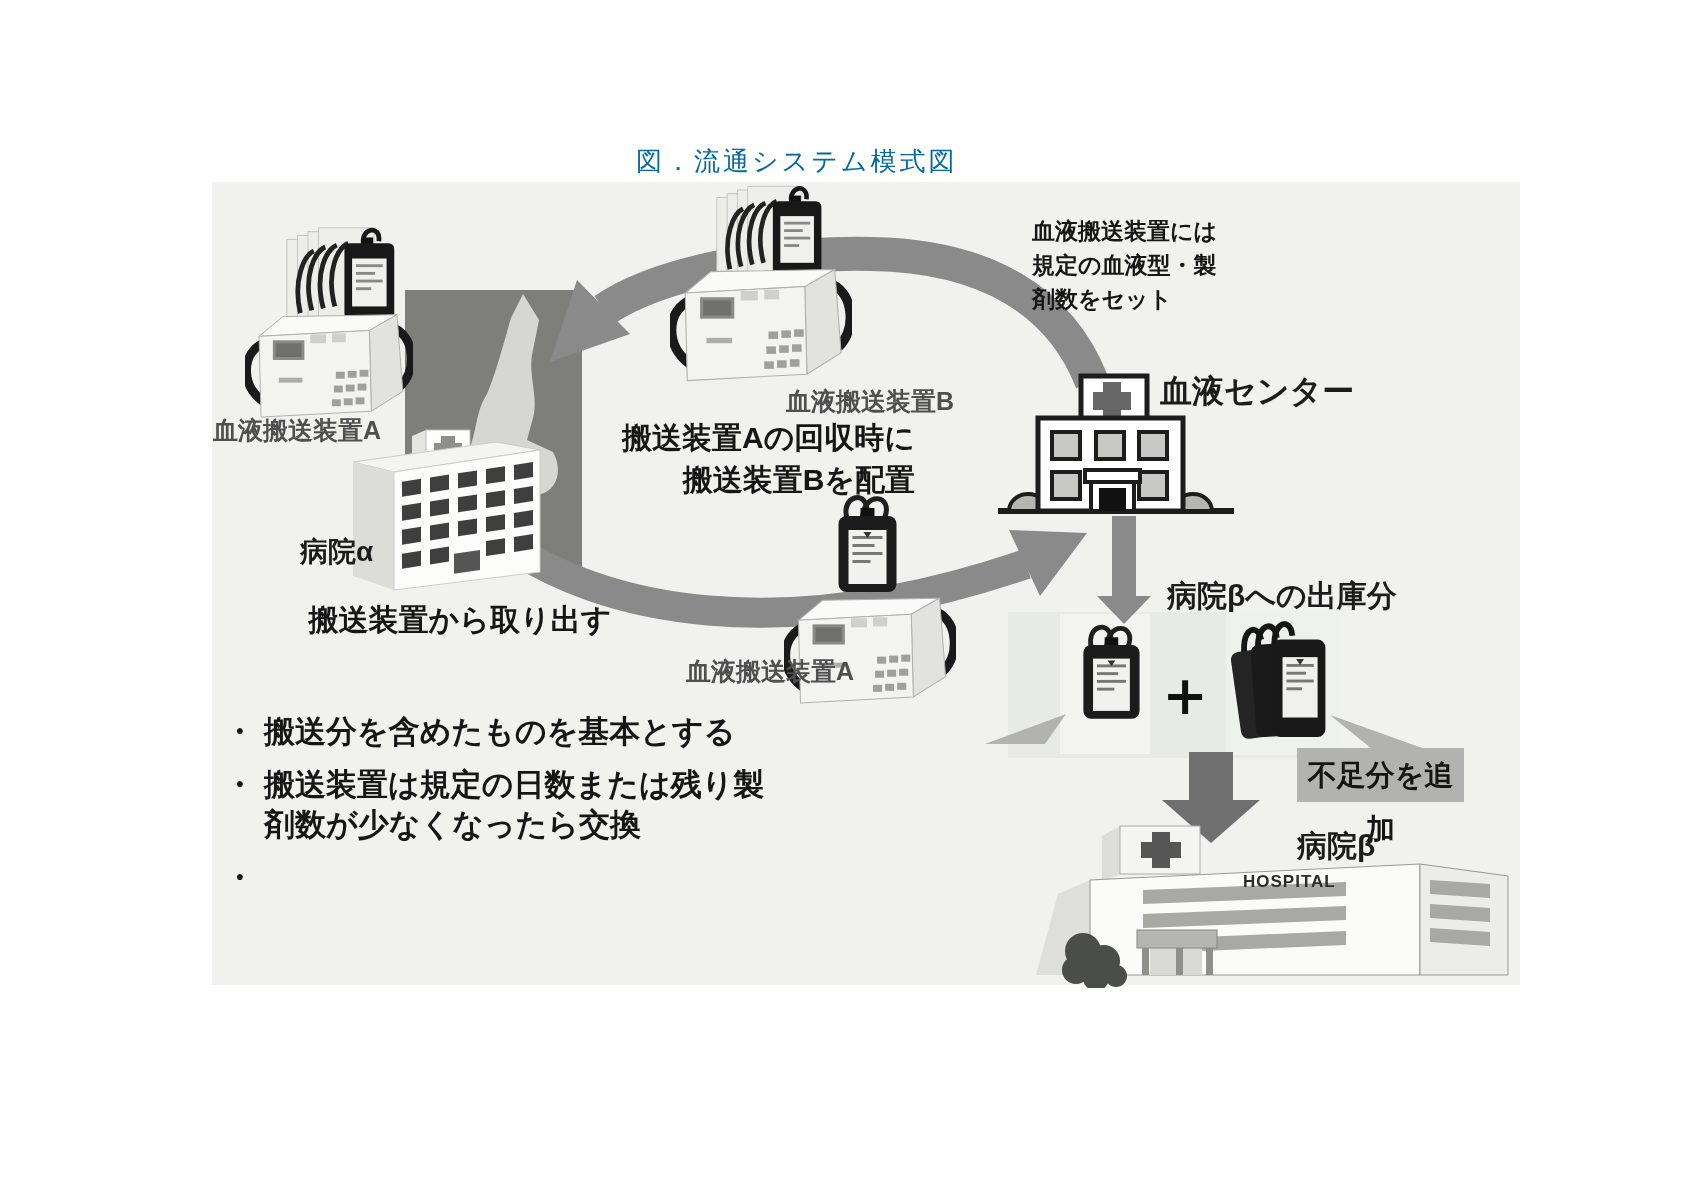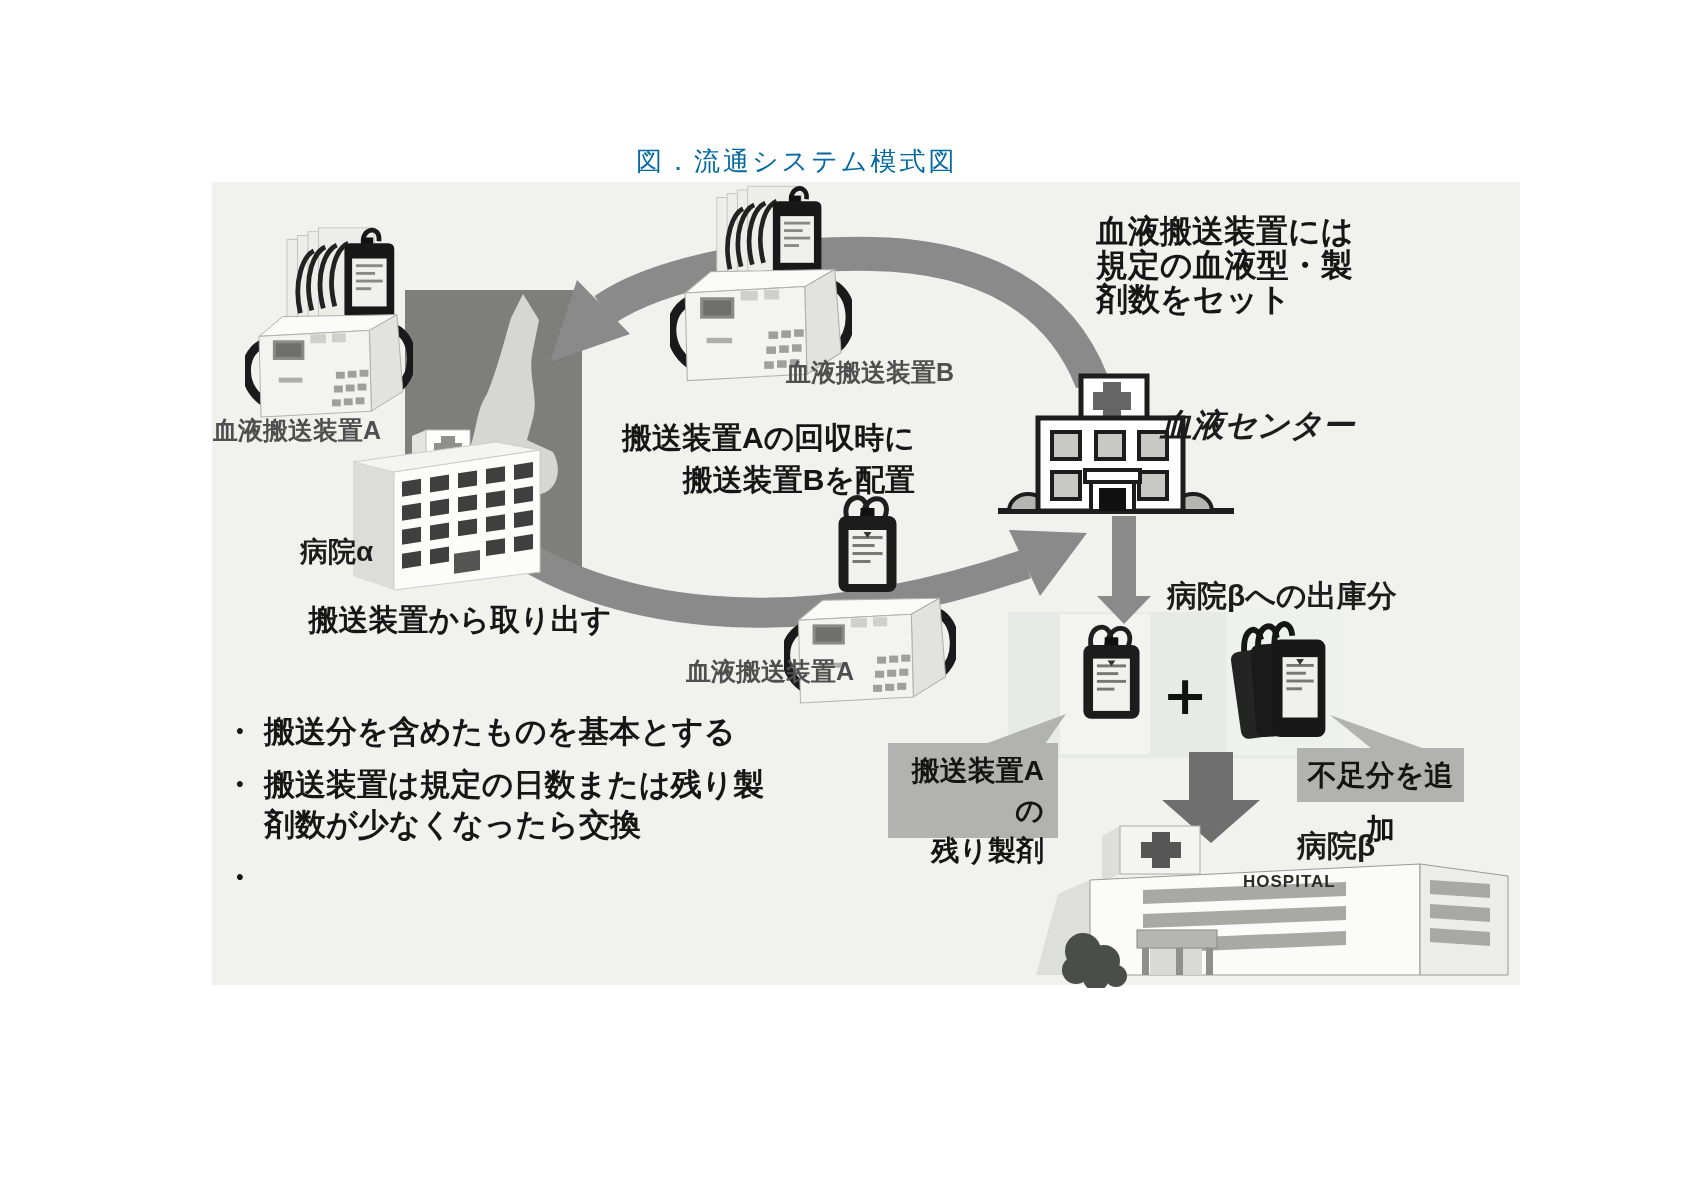--- a/index.html
+++ b/index.html
@@ -232,26 +232,20 @@
   </svg>
 
   <svg class="abs" style="left:1064px;top:616px" width="92" height="128" viewBox="0 0 95 110" preserveAspectRatio="xMidYMin meet">
     <use href="#sym-bloodbag"></use>
   </svg>
   <div class="plus" style="left:1154px;top:652px;font-size:62px;">＋</div>
   <svg class="abs" style="left:1228px;top:610px" width="112" height="142" viewBox="0 0 115 145">
     <use href="#sym-bagfan"></use>
   </svg>
 
-  <div class="callout" style="left:888px;top:743px;width:170px;height:95px;">
-    <div class="in">
-      <div>搬送装置Aの</div>
-      <div>残り製剤</div>
-    </div>
-  </div>
   <div class="callout" style="left:1297px;top:748px;width:167px;height:54px;text-align:center;line-height:54px;font-size:29px;">不足分を追加</div>
 
   <svg class="abs" style="left:285px;top:222px" width="115" height="120" viewBox="0 0 120 125">
       <use href="#sym-bagstack"></use>
     </svg>
   <svg class="abs" style="left:245px;top:293px" width="168" height="130" viewBox="0 0 170 132">
       <use href="#sym-cooler"></use>
     </svg>
 
   <svg class="abs" style="left:715px;top:180px" width="112" height="118" viewBox="0 0 120 125">
@@ -263,36 +257,36 @@
 
   <svg class="abs" style="left:818px;top:486px" width="96" height="110" viewBox="0 0 95 110">
       <use href="#sym-bloodbag"></use>
     </svg>
   <svg class="abs" style="left:784px;top:576px" width="172" height="133" viewBox="0 0 170 132">
       <use href="#sym-cooler"></use>
     </svg>
 
   <div class="lbl gray" style="left:213px;top:414px;font-size:25px;">血液搬送装置A</div>
   <div class="lbl" style="left:300px;top:533px;font-size:28px;">病院α</div>
-  <div class="lbl gray" style="left:786px;top:356px;font-size:25px;">血液搬送装置B</div>
+  <div class="lbl gray" style="left:786px;top:385px;font-size:25px;">血液搬送装置B</div>
   <div class="lbl gray" style="left:686px;top:655px;font-size:25px;">血液搬送装置A</div>
-  <div class="lbl" style="left:1160px;top:404px;font-size:32px;font-style:italic;">血液センター</div>
+  <div class="lbl" style="left:1160px;top:370px;font-size:32px;">血液センター</div>
   <div class="lbl" style="left:1167px;top:576px;font-size:30px;">病院βへの出庫分</div>
   <div class="lbl" style="left:1297px;top:826px;font-size:30px;">病院β</div>
 
   <div class="note" style="left:300px;top:601px;width:320px;text-align:center;font-size:30px;line-height:38px;">
     <div>搬送装置から取り出す</div>
   </div>
 
   <div class="note" style="left:622px;top:417px;font-size:30px;line-height:42px;text-align:right;">
     <div>搬送装置Aの回収時に</div>
     <div>搬送装置Bを配置</div>
   </div>
 
-  <div class="note" style="left:1096px;top:214px;font-size:32px;line-height:34px;">
+  <div class="note" style="left:1032px;top:214px;font-size:23px;line-height:34px;">
     <div>血液搬送装置には</div>
     <div>規定の血液型・製</div>
     <div>剤数をセット</div>
   </div>
 
   <div class="bullets">
     <div class="bullet-item">
       <div class="bullet-marker">・</div>
       <div>
         <div>搬送分を含めたものを基本とする</div>

